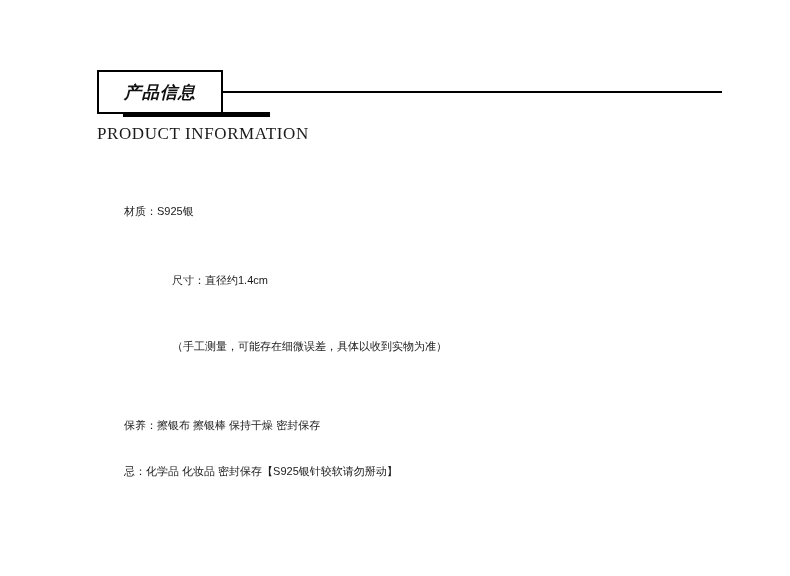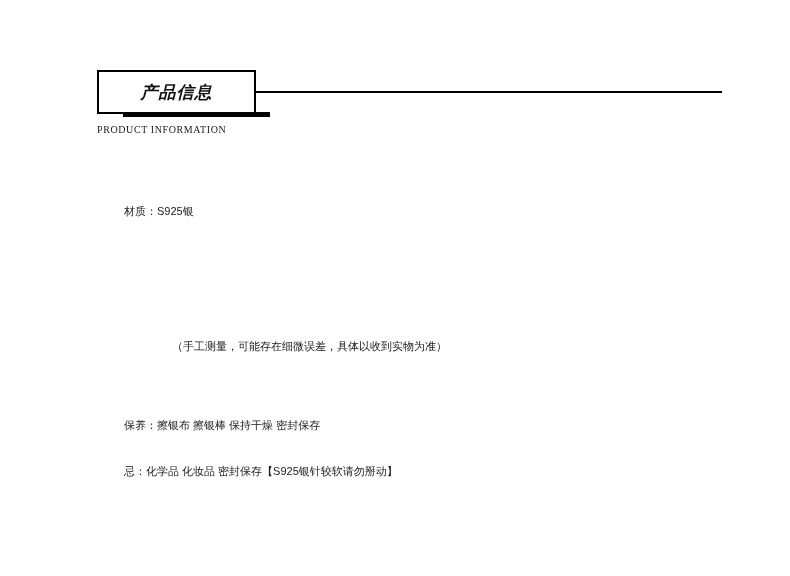--- a/index.html
+++ b/index.html
@@ -38,21 +38,21 @@
     top: 21px;
     width: 625px;
     height: 2px;
     background: #000000;
   }
   
   .title-box {
     position: absolute;
     left: 0;
     top: 0;
-    width: 159px;
+    width: 126px;
     height: 44px;
     background: #ffffff;
     border: 2px solid #000000;
     box-sizing: border-box;
     display: flex;
     align-items: center;
     justify-content: center;
   }
   .title-cn {
     font-size: 17px;
@@ -70,21 +70,21 @@
     width: 147px;
     height: 5px;
     background: #000000;
   }
 
   .subtitle-en {
     position: absolute;
     left: 97px;
     top: 124px;
     font-family: "Liberation Serif", serif;
-    font-size: 10px;
+    font-size: 17px;
     letter-spacing: 0.6px;
     color: #1a1a1a;
     white-space: nowrap;
   }
 
   
   .line {
     position: absolute;
     font-size: 11px;
     line-height: 1.4;
@@ -106,17 +106,18 @@
     <div class="header-rule"></div>
     <div class="title-box-shadow"></div>
     <div class="title-box">
       <span class="title-cn">产品信息</span>
     </div>
   </div>
 
   <div class="subtitle-en">PRODUCT INFORMATION</div>
 
   <div class="line l-material">材质：S925银</div>
+  <div class="line l-size">尺寸：直径约1.4cm</div>
   <div class="line l-note">（手工测量，可能存在细微误差，具体以收到实物为准）</div>
   <div class="line l-care">保养：擦银布 擦银棒 保持干燥 密封保存</div>
   <div class="line l-avoid">忌：化学品 化妆品 密封保存【S925银针较软请勿掰动】</div>
 
 </div>
 
 </body></html>

